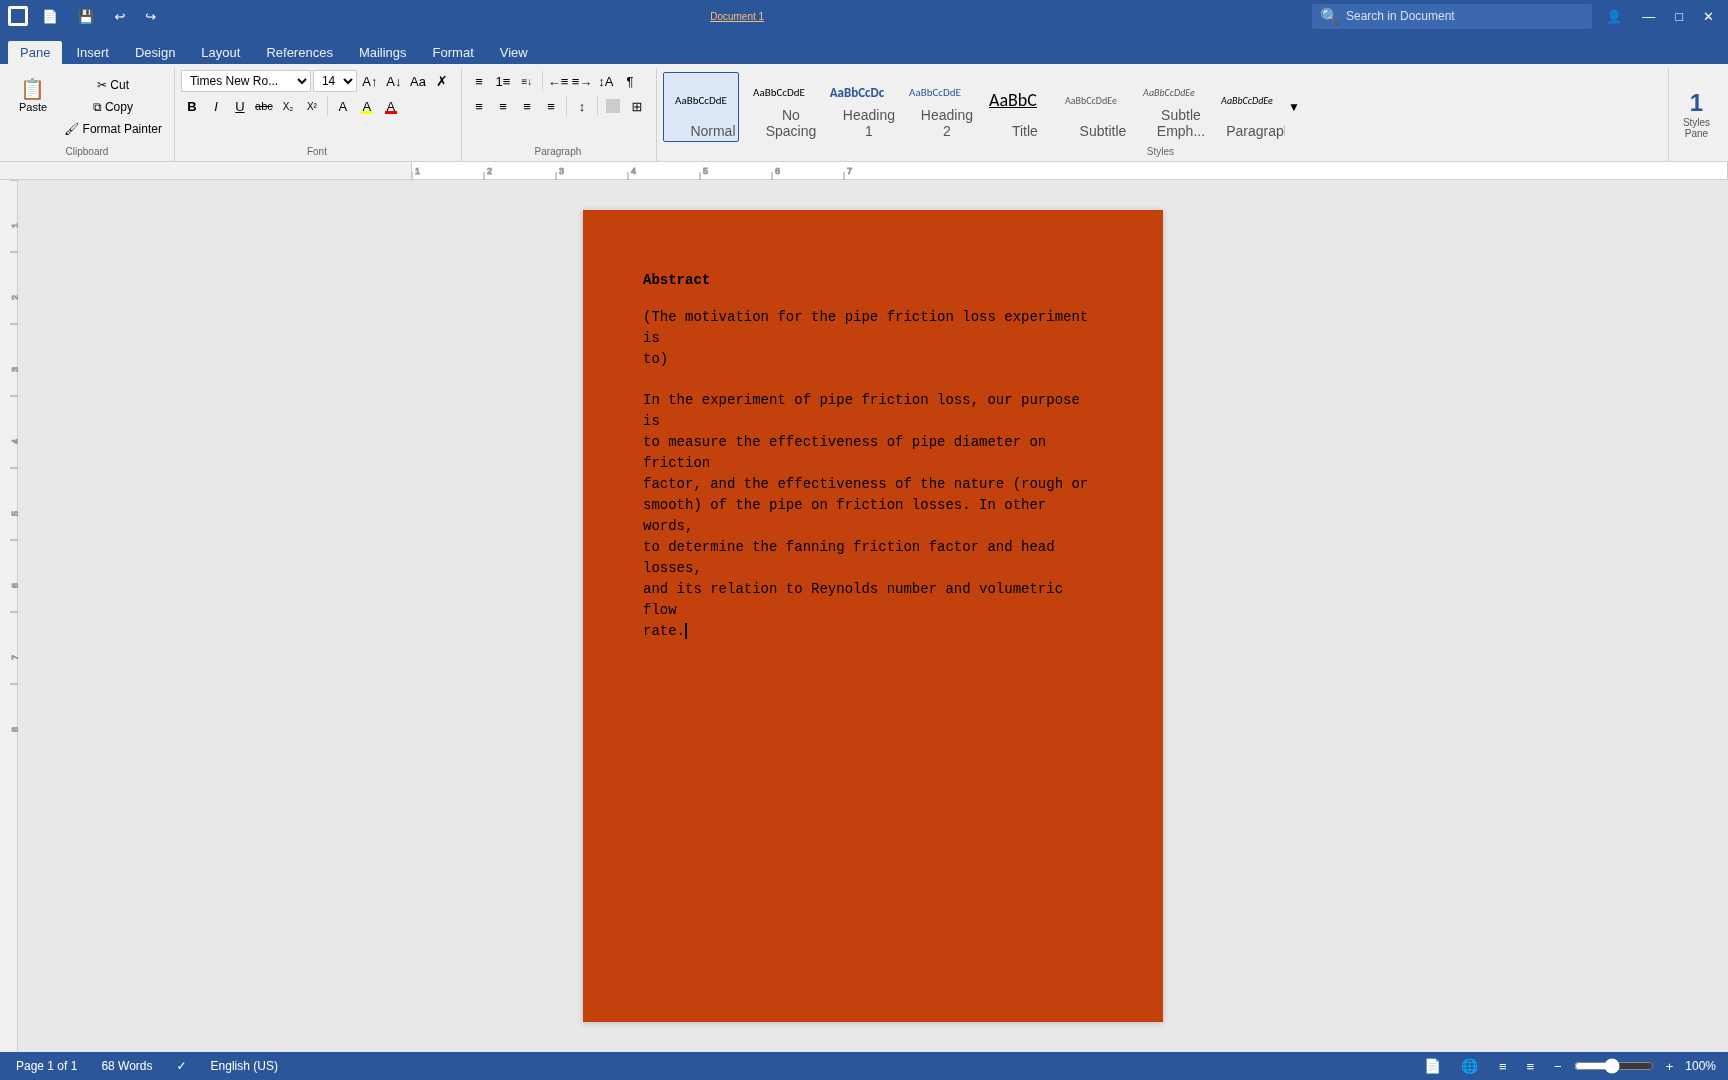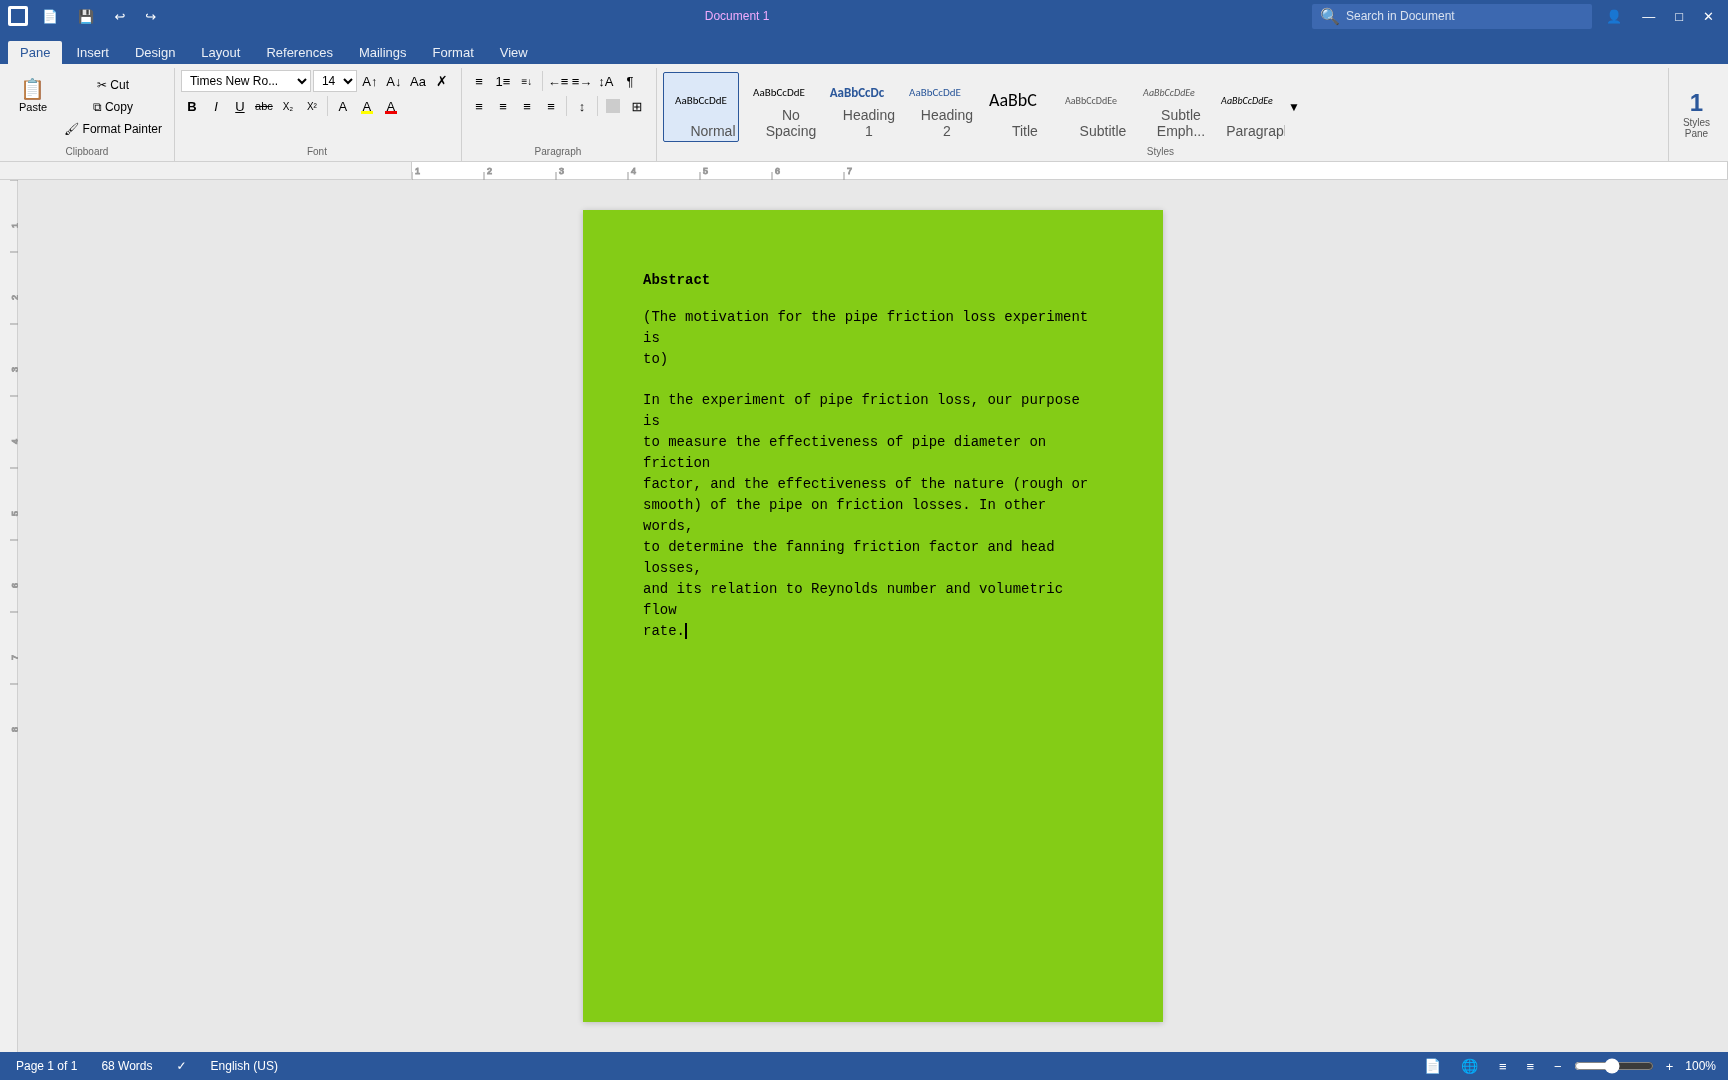--- a/index.html
+++ b/index.html
@@ -9,21 +9,21 @@
     #title-bar {
       background: #2b579a;
       height: 32px;
       display: flex;
       align-items: center;
       justify-content: space-between;
       padding: 0 8px;
       color: white;
     }
     #title-bar-left { display: flex; align-items: center; gap: 8px; }
-    #title-bar-center { font-size: 12px; color: #f0abfc; }
+    #title-bar-center { font-size: 10px; color: #fdba74; text-decoration: underline; }
     #title-bar-right { display: flex; align-items: center; gap: 8px; }
     .title-icon { width: 20px; height: 20px; background: #fff; border-radius: 2px; display: flex; align-items: center; justify-content: center; }
     .title-icon-inner { width: 14px; height: 14px; background: #2b579a; }
     .tb-btn { background: none; border: none; color: white; font-size: 13px; cursor: pointer; padding: 2px 6px; }
     #search-bar {
       display: flex;
       align-items: center;
       background: #3c68b0;
       border-radius: 2px;
       padding: 3px 8px;
@@ -250,21 +250,21 @@
     }
     #editor-area {
       flex: 1;
       background: #e8e8e8;
       overflow-y: auto;
       display: flex;
       justify-content: center;
       padding: 30px 0;
     }
     #document {
-      background: #84cc16;
+      background: #c2410c;
       width: 580px;
       min-height: 700px;
       box-shadow: 0 1px 6px rgba(0,0,0,0.2);
       padding: 60px 60px 60px 60px;
       font-family: 'Courier New', Courier, monospace;
       font-size: 14px;
       line-height: 1.5;
     }
     #doc-abstract-heading {
       font-weight: bold;
@@ -454,21 +454,21 @@
 
         <div class="style-item">
           <div class="style-preview">
             <span style="font-size:11px;font-family:Calibri,sans-serif;color:#2b579a;">AaBbCcDdE</span>
           </div>
           <div class="style-label">Heading 2</div>
         </div>
 
         <div class="style-item">
           <div class="style-preview">
-            <span style="font-size:18px;font-family:Calibri,sans-serif;color:#000;">AaBbC</span>
+            <span style="font-size:18px;font-family:Calibri,sans-serif;color:#000;text-decoration:underline;">AaBbC</span>
           </div>
           <div class="style-label">Title</div>
         </div>
 
         <div class="style-item">
           <div class="style-preview">
             <span style="font-size:10px;font-family:Calibri,sans-serif;color:#595959;">AaBbCcDdEe</span>
           </div>
           <div class="style-label">Subtitle</div>
         </div>

